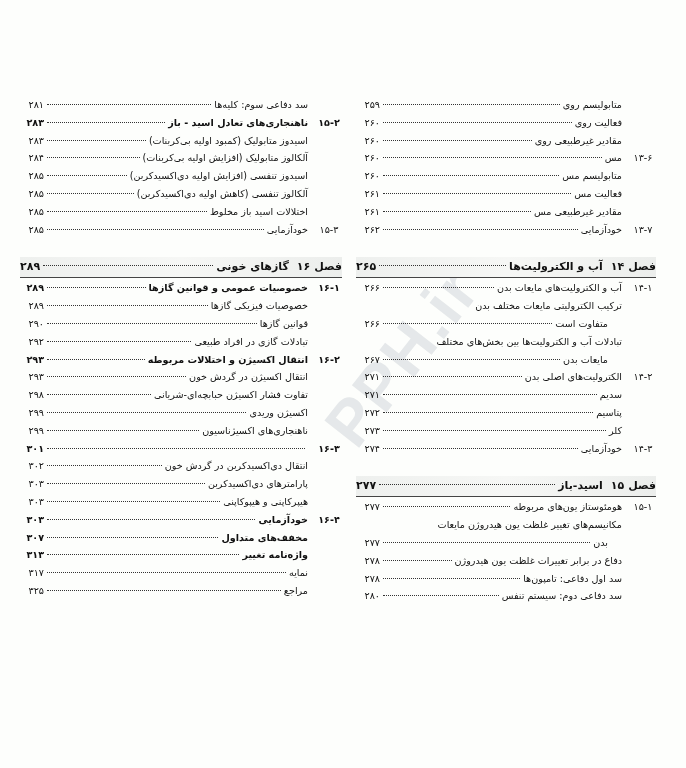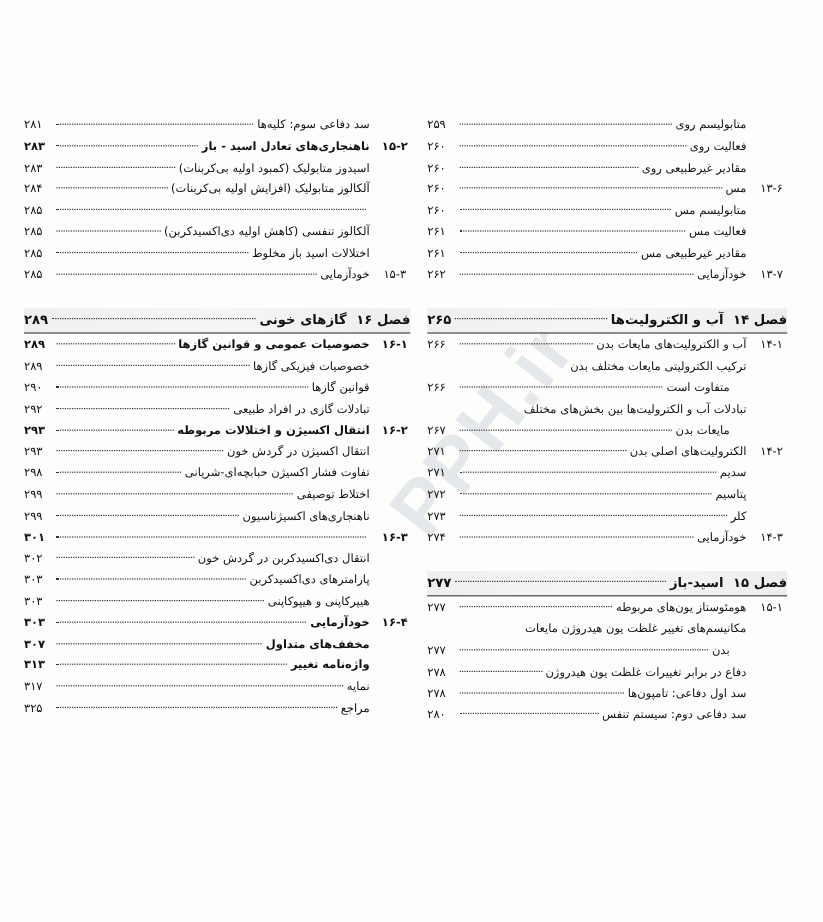--- a/index.html
+++ b/index.html
@@ -16,21 +16,21 @@
     font-size:9.6px; white-space:nowrap; direction:rtl;
   }
   .row .num {
     display:inline-block; min-width:26px; font-size:9.6px; margin-left:8px; text-align:center;
   }
   .row .title { flex:0 0 auto; }
   .row .leader {
     flex:1 1 auto; border-bottom:1px dotted #333; margin:0 3px; height:0;
     position:relative; top:-3px;
   }
-  .row .page-no { flex:0 0 auto; text-align:left; direction:ltr; min-width:24px; }
+  .row .page-no { flex:0 0 auto; text-align:right; direction:ltr; min-width:24px; }
   .row.bold .title, .row.bold .page-no, .row.bold .num { font-weight:bold; }
   .row.cont { }
   .row.cont .leader { border-bottom:none; }
   .row.indent2 .title { padding-right:14px; }
   .gap { height:19px; }
   .chapter {
     display:flex; align-items:baseline; height:20px; line-height:20px;
     font-size:11px; font-weight:bold; direction:rtl;
     background:linear-gradient(90deg, #eef0ee 0%, #f6f7f5 50%, #eceeec 100%);
     border-bottom:1px solid #444;
@@ -240,20 +240,21 @@
           <span class="page-no">۲۸۳</span>
         </div>
         <div class="row">
           <span class="num"></span>
           <span class="title">آلکالوز متابولیک (افزایش اولیه بی‌کربنات)</span>
           <span class="leader"></span>
           <span class="page-no">۲۸۴</span>
         </div>
         <div class="row">
           <span class="num"></span>
+          <span class="title">اسیدوز تنفسی (افزایش اولیه دی‌اکسیدکربن)</span>
           <span class="leader"></span>
           <span class="page-no">۲۸۵</span>
         </div>
         <div class="row">
           <span class="num"></span>
           <span class="title">آلکالوز تنفسی (کاهش اولیه دی‌اکسیدکربن)</span>
           <span class="leader"></span>
           <span class="page-no">۲۸۵</span>
         </div>
         <div class="row">
@@ -314,21 +315,21 @@
           <span class="page-no">۲۹۳</span>
         </div>
         <div class="row">
           <span class="num"></span>
           <span class="title">تفاوت فشار اکسیژن حبابچه‌ای-شریانی</span>
           <span class="leader"></span>
           <span class="page-no">۲۹۸</span>
         </div>
         <div class="row">
           <span class="num"></span>
-          <span class="title">اختلاط توصیفی</span>
+          <span class="title">اکسیژن وریدی</span>
           <span class="leader"></span>
           <span class="page-no">۲۹۹</span>
         </div>
         <div class="row">
           <span class="num"></span>
           <span class="title">ناهنجاری‌های اکسیژناسیون</span>
           <span class="leader"></span>
           <span class="page-no">۲۹۹</span>
         </div>
         <div class="row bold">

